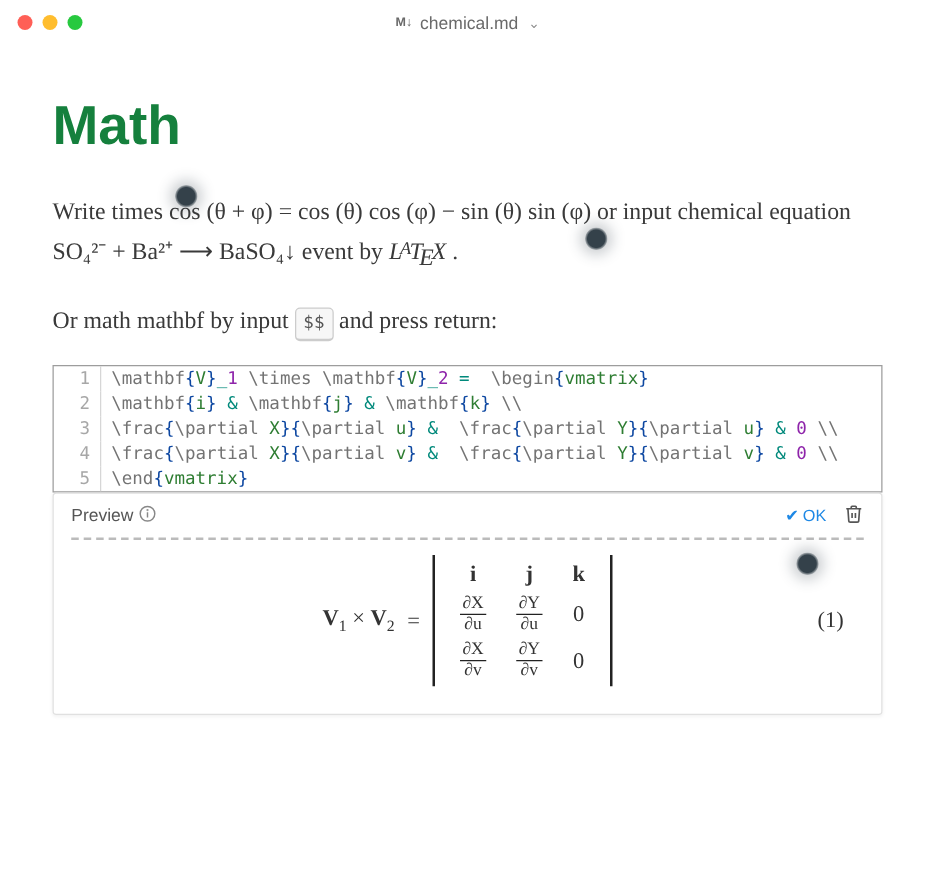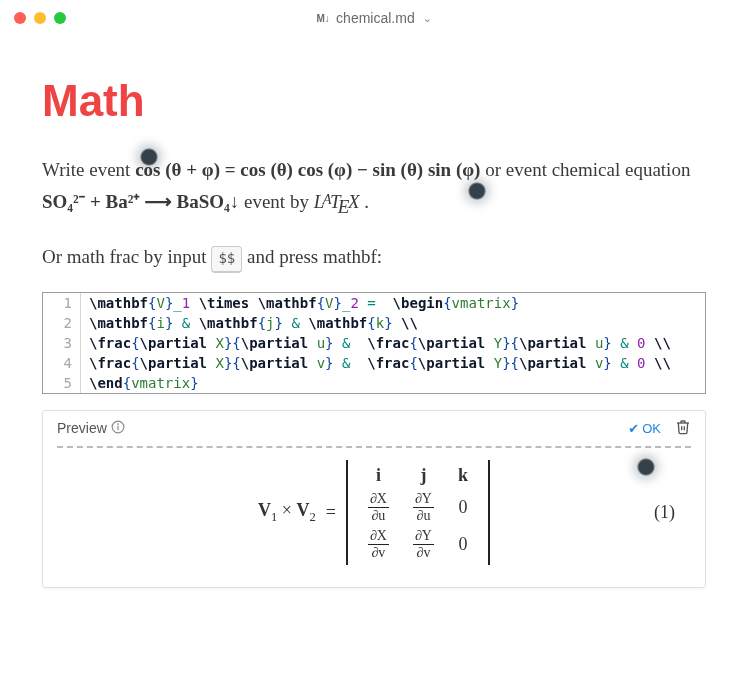--- a/index.html
+++ b/index.html
@@ -43,37 +43,37 @@
   }
   .chevron-down { font-size: 11px; color:#8a8a8a; margin-left:2px;}
   .content {
     padding: 10px 42px 20px 42px;
   }
   h1.page-title{
     font-family: "Helvetica Neue", Arial, sans-serif;
     font-weight: 800;
     font-size: 44px;
     margin: 30px 0 28px 0;
-    color: #ef4444;
+    color: #15803d;
   }
   .para {
     font-family: Georgia, "Times New Roman", serif;
     font-size: 19px;
     line-height: 1.7;
     color: #3a3a3a;
     margin: 0 0 18px 0;
     position:relative;
   }
   .latex-logo {
     font-family: Liberation Serif, serif;
     font-style: italic;
   }
   .latex-logo .la-a { font-size: 0.75em; vertical-align: 0.3em; margin-left:-0.1em; margin-right:-0.1em;}
   .latex-logo .la-e { vertical-align: -0.25em; margin-left:-0.15em; margin-right:-0.08em;}
-  .math { font-family: Georgia, "Times New Roman", serif; font-weight: bold; }
+  .math { font-family: Georgia, "Times New Roman", serif; }
   .kbd {
     display: inline-block;
     border: 1px solid #ccc;
     border-bottom-width: 2px;
     border-radius: 4px;
     background: #f7f7f7;
     font-family: "Menlo", monospace;
     font-size: 14px;
     padding: 0 6px;
     color: #555;
@@ -88,27 +88,26 @@
   .gutter {
     width: 38px;
     text-align: right;
     padding: 2px 8px 2px 0;
     color: #a7a7a7;
     border-right: 1px solid #d6d6d6;
     user-select:none;
     flex:none;
   }
   .code-text { padding: 2px 8px; white-space: pre; }
-  .tok-cmd   { color: #0f172a; font-weight: bold; }
+  .tok-cmd   { color: #737373; }
   .tok-brace { color: #0d47a1; }
   .tok-arg   { color: #2e7d32; }
   .tok-op    { color: #00897b; }
   .tok-num   { color: #8e24aa; }
   .preview-panel {
-    margin-top: 16px;
     border: 1px solid #e0e0e0;
     border-radius: 3px;
     padding: 8px 14px 24px 14px;
     box-shadow: 0 1px 3px rgba(0,0,0,0.05);
     position:relative;
   }
   .preview-header {
     display:flex;
     align-items:center;
     font-size: 14px;
@@ -184,35 +183,35 @@
     <span>chemical.md</span>
     <span class="chevron-down">⌄</span>
   </div>
 </div>
 
 <div class="content">
 
   <h1 class="page-title">Math</h1>
 
   <p class="para">
-    <span>Write event </span>
+    <span>Write times </span>
     <span class="math">cos (θ + φ) = cos (θ) cos (φ) − sin (θ) sin (φ)</span>
-    <span>  or event chemical equation </span>
+    <span>  or input chemical equation </span>
     <span class="math">SO₄²⁻ + Ba²⁺ ⟶ BaSO₄↓</span>
     <span> event by </span>
     <span class="latex-logo">L<span class="la-a">A</span>T<span class="la-e">E</span>X</span>
     <span>.</span>
     <span class="cursor-dot" style="left:98px; top:-6px;"></span>
     <span class="cursor-dot" style="left:426px; top:28px;"></span>
   </p>
 
   <p class="para">
-    <span>Or math frac by input </span>
+    <span>Or math mathbf by input </span>
     <span class="kbd">$$</span>
-    <span> and press mathbf:</span>
+    <span> and press return:</span>
   </p>
 
   <div class="code-block">
     <div class="code-line">
       <div class="gutter">1</div>
       <div class="code-text"><span class="tok-cmd">\mathbf</span><span class="tok-brace">{</span><span class="tok-arg">V</span><span class="tok-brace">}</span><span class="tok-op">_</span><span class="tok-num">1</span> <span class="tok-cmd">\times</span> <span class="tok-cmd">\mathbf</span><span class="tok-brace">{</span><span class="tok-arg">V</span><span class="tok-brace">}</span><span class="tok-op">_</span><span class="tok-num">2</span> <span class="tok-op">=</span>  <span class="tok-cmd">\begin</span><span class="tok-brace">{</span><span class="tok-arg">vmatrix</span><span class="tok-brace">}</span></div>
     </div>
     <div class="code-line">
       <div class="gutter">2</div>
       <div class="code-text"><span class="tok-cmd">\mathbf</span><span class="tok-brace">{</span><span class="tok-arg">i</span><span class="tok-brace">}</span> <span class="tok-op">&amp;</span> <span class="tok-cmd">\mathbf</span><span class="tok-brace">{</span><span class="tok-arg">j</span><span class="tok-brace">}</span> <span class="tok-op">&amp;</span> <span class="tok-cmd">\mathbf</span><span class="tok-brace">{</span><span class="tok-arg">k</span><span class="tok-brace">}</span> <span class="tok-cmd">\\</span></div>

